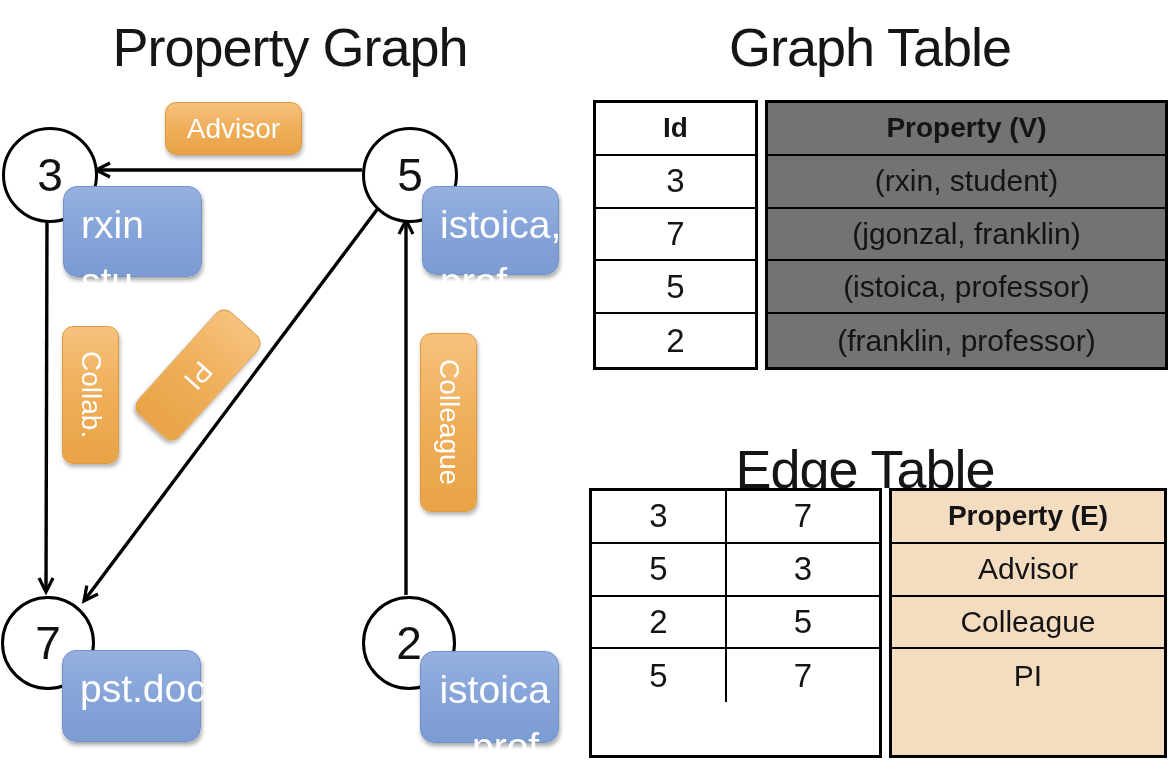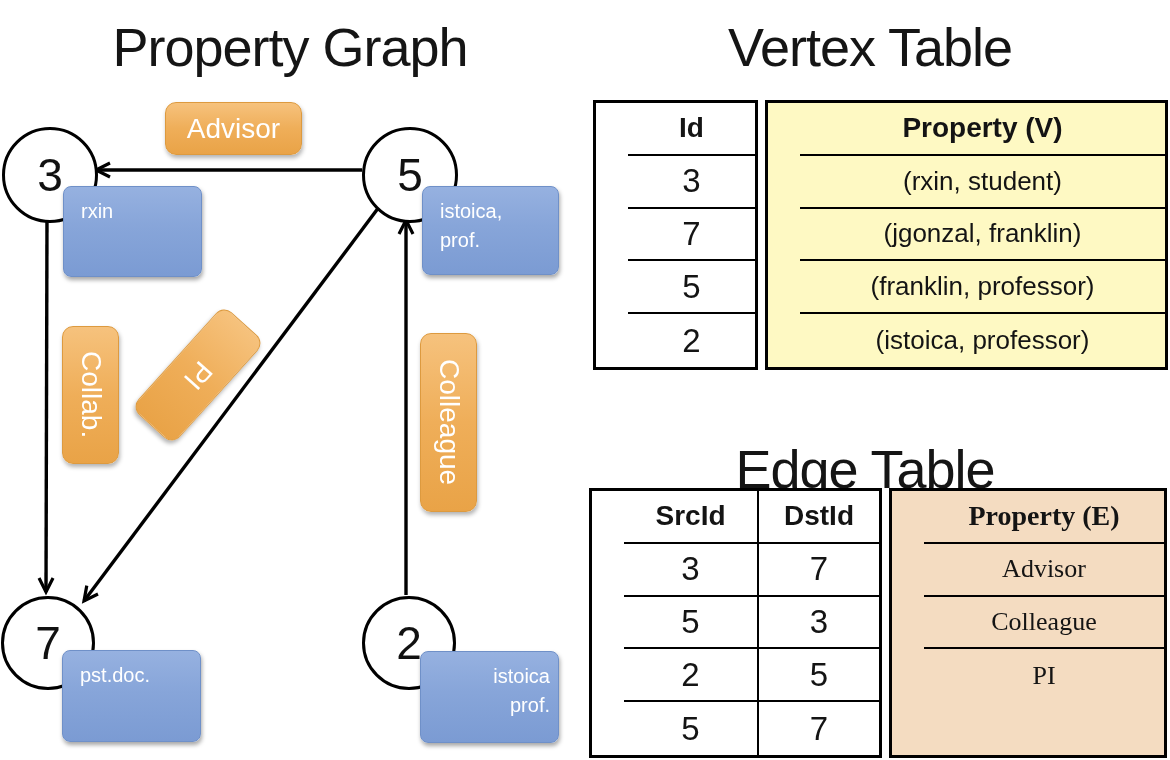--- a/index.html
+++ b/index.html
@@ -12,25 +12,25 @@
     color:#151515;white-space:nowrap;
   }
   
   .node{
     position:absolute;border:3.5px solid #000;border-radius:50%;background:#fff;
     display:flex;align-items:center;justify-content:center;
     font-size:46px;color:#111;z-index:3;
   }
   
   .vprop{
-    position:absolute;border-radius:8px;z-index:4;
+    position:absolute;border-radius:14px;z-index:4;
     background:linear-gradient(180deg,#96b1e0 0%,#87a5d9 45%,#7b9bd3 100%);
     border:1.5px solid #6f90c8;
     box-shadow:1px 3px 4px rgba(0,0,0,0.35);
-    color:#fff;font-size:20px;line-height:1.45;
+    color:#fff;font-size:39px;line-height:1.45;
     padding:10px 8px 0 17px;box-sizing:border-box;
   }
   
   .elabel{
     position:absolute;border-radius:11px;z-index:2;
     background:linear-gradient(180deg,#f6c27d 0%,#efae59 50%,#e9a347 100%);
     border:1.5px solid #dd9a3f;
     box-shadow:1px 3px 4px rgba(0,0,0,0.3);
     color:#fff;font-size:28px;
     display:flex;align-items:center;justify-content:center;
@@ -38,30 +38,30 @@
   }
   .elabel.vert{writing-mode:vertical-rl;}
   
   .edges{position:absolute;left:0;top:0;z-index:1;}
   
   .tblgroup{position:absolute;display:flex;}
   .tbl{
     border:3px solid #000;box-sizing:border-box;background:#fff;
     display:grid;grid-template-rows:repeat(5,1fr);height:100%;
   }
-  .tbl .row{display:grid;border-bottom:2.5px solid #000;margin-left:32px;}
+  .tbl .row{display:grid;border-bottom:2.5px solid #000;}
   .tbl .row:last-child{border-bottom:none;}
   .cell{
     display:flex;align-items:center;justify-content:center;
-    font-size:26px;color:#141414;white-space:nowrap;
+    font-size:30px;color:#141414;white-space:nowrap;
   }
   .cell.hdr{font-weight:bold;font-size:28px;}
   .cell.num{font-size:33px;}
   .cell + .cell{border-left:2.5px solid #000;}
-  .bluefill{background:#fef9c3;}
+  .bluefill{background:#737373;}
   .tanfill{background:#f4dcc1;}
   .gap{width:7px;background:#fff;}
 </style>
 </head>
 <body>
 
 <div class="stage">
 
   <div class="title" style="left:0;top:16px;width:580px;">Property Graph</div>
 
@@ -85,39 +85,40 @@
     </div>
   <div class="node" style="left:1px;top:596px;width:88px;height:88px;">
       <span>7</span>
     </div>
   <div class="node" style="left:362px;top:596px;width:88px;height:88px;">
       <span>2</span>
     </div>
 
   <div class="vprop" style="left:63px;top:186px;width:139px;height:91px;">
     <div>rxin</div>
+    <div>stu.</div>
   </div>
   <div class="vprop" style="left:422px;top:186px;width:137px;height:89px;">
     <div>istoica,</div>
     <div>prof.</div>
   </div>
   <div class="vprop" style="left:62px;top:650px;width:139px;height:92px;">
     <div>pst.doc.</div>
   </div>
   <div class="vprop" style="left:420px;top:651px;width:139px;height:92px;text-align:right;">
     <div>istoica</div>
     <div>prof.</div>
   </div>
 
   <div class="elabel" style="left:165px;top:102px;width:137px;height:53px;">Advisor</div>
   <div class="elabel vert" style="left:62px;top:326px;width:57px;height:138px;">Collab.</div>
   <div class="elabel vert" style="left:170px;top:306px;width:56px;height:138px;transform:rotate(42deg);">PI</div>
   <div class="elabel vert" style="left:420px;top:333px;width:57px;height:179px;">Colleague</div>
 
-  <div class="title" style="left:585px;top:16px;width:570px;">Vertex Table</div>
+  <div class="title" style="left:585px;top:16px;width:570px;">Graph Table</div>
 
   <div class="tblgroup" style="left:593px;top:100px;width:575px;height:270px;">
     <div class="tbl" style="width:165px;">
       <div class="row">
           <div class="cell hdr">Id</div>
         </div>
       <div class="row">
           <div class="cell num">3</div>
         </div>
       <div class="row">
@@ -135,55 +136,51 @@
       <div class="row">
           <div class="cell hdr">Property (V)</div>
         </div>
       <div class="row">
           <div class="cell">(rxin, student)</div>
         </div>
       <div class="row">
           <div class="cell">(jgonzal, franklin)</div>
         </div>
       <div class="row">
-          <div class="cell">(franklin, professor)</div>
+          <div class="cell">(istoica, professor)</div>
         </div>
       <div class="row">
-          <div class="cell">(istoica, professor)</div>
+          <div class="cell">(franklin, professor)</div>
         </div>
     </div>
   </div>
 
   <div class="title" style="left:585px;top:398px;width:560px;margin-top:40px;">Edge Table</div>
 
   <div class="tblgroup" style="left:589px;top:488px;width:578px;height:270px;">
     <div class="tbl" style="width:293px;">
-      <div class="row" style="grid-template-columns:133px 1fr;">
-        <div class="cell hdr">SrcId</div>
-        <div class="cell hdr">DstId</div>
-      </div>
       <div class="row" style="grid-template-columns:133px 1fr;">
         <div class="cell num">3</div>
         <div class="cell num">7</div>
       </div>
       <div class="row" style="grid-template-columns:133px 1fr;">
         <div class="cell num">5</div>
         <div class="cell num">3</div>
       </div>
       <div class="row" style="grid-template-columns:133px 1fr;">
         <div class="cell num">2</div>
         <div class="cell num">5</div>
       </div>
       <div class="row" style="grid-template-columns:133px 1fr;">
         <div class="cell num">5</div>
         <div class="cell num">7</div>
       </div>
     </div>
     <div class="gap"></div>
-    <div class="tbl tanfill" style="flex:1;font-family:Liberation Serif, serif;">
+    <div class="tbl tanfill" style="flex:1;">
       <div class="row">
           <div class="cell hdr">Property (E)</div>
         </div>
       <div class="row">
           <div class="cell">Advisor</div>
         </div>
       <div class="row">
           <div class="cell">Colleague</div>
         </div>
       <div class="row">

